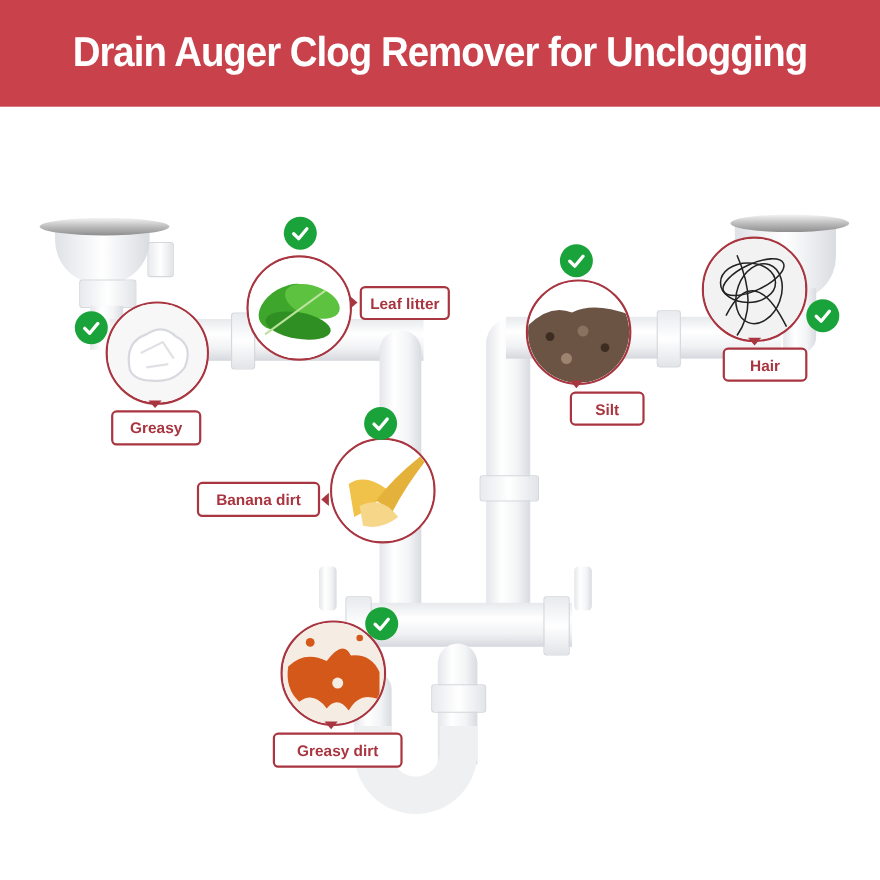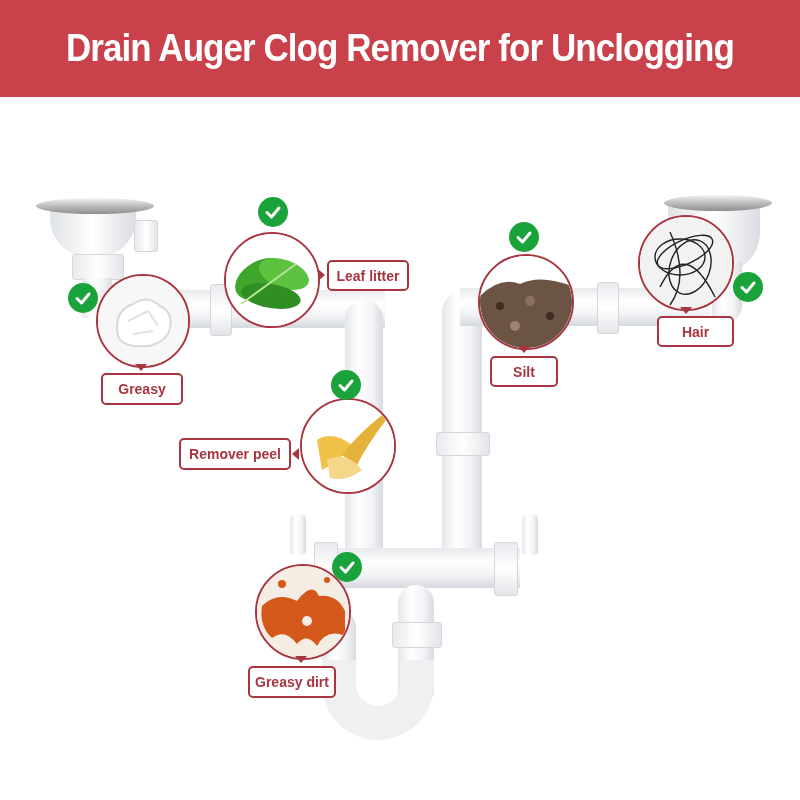--- a/index.html
+++ b/index.html
@@ -112,60 +112,60 @@
         <path d="M40 55 Q55 35 80 15 L84 20 Q65 45 55 65 Z" fill="#e4b23a"></path>
         <path d="M25 60 Q45 50 60 70 Q45 82 28 78 Z" fill="#f6d78a"></path>
       </svg>
   </div>
   <div class="check" style="left:331px;top:370px;">
     <svg viewBox="0 0 18 18">
         <path d="M3 9.5 L7.5 14 L15 5" stroke="#fff" stroke-width="3" fill="none" stroke-linecap="round" stroke-linejoin="round"></path>
       </svg>
   </div>
   <div class="pointer left" style="left:292px;top:448px;"></div>
-  <div class="label" style="left:179px;top:438px;width:112px;height:32px;">Remover peel</div>
+  <div class="label" style="left:179px;top:438px;width:112px;height:32px;">Banana dirt</div>
 </div>
 
 <div>
   <div class="circle" style="left:255px;top:564px;width:92px;height:92px;">
     <svg width="92" height="92" viewBox="0 0 92 92">
         <rect width="92" height="92" fill="#f5ece4"></rect>
         <path d="M5 40 Q20 25 40 35 Q55 15 62 30 Q80 28 88 45 L88 70 Q70 62 60 80 Q50 66 40 78 Q28 62 15 72 Q2 60 5 40Z" fill="#d4581a"></path>
         <circle cx="25" cy="18" r="4" fill="#d4581a"></circle>
         <circle cx="70" cy="14" r="3" fill="#d4581a"></circle>
         <circle cx="50" cy="55" r="5" fill="#f5ece4"></circle>
       </svg>
   </div>
   <div class="check" style="left:332px;top:552px;">
     <svg viewBox="0 0 18 18">
         <path d="M3 9.5 L7.5 14 L15 5" stroke="#fff" stroke-width="3" fill="none" stroke-linecap="round" stroke-linejoin="round"></path>
       </svg>
   </div>
   <div class="pointer down" style="left:295px;top:656px;"></div>
-  <div class="label" style="left:248px;top:666px;width:88px;height:32px;">Greasy dirt</div>
+  <div class="label" style="left:248px;top:666px;width:118px;height:32px;">Greasy dirt</div>
 </div>
 
 <div>
   <div class="circle" style="left:478px;top:254px;width:92px;height:92px;">
     <svg width="92" height="92" viewBox="0 0 92 92">
         <rect width="92" height="92" fill="#ffffff"></rect>
         <path d="M0 40 Q20 20 40 28 Q60 18 92 30 L92 92 L0 92Z" fill="#6b5443"></path>
         <circle cx="20" cy="50" r="4" fill="#3d2c22"></circle>
         <circle cx="50" cy="45" r="5" fill="#8a7260"></circle>
         <circle cx="70" cy="60" r="4" fill="#3d2c22"></circle>
         <circle cx="35" cy="70" r="5" fill="#9c8470"></circle>
       </svg>
   </div>
   <div class="check" style="left:509px;top:222px;">
     <svg viewBox="0 0 18 18">
         <path d="M3 9.5 L7.5 14 L15 5" stroke="#fff" stroke-width="3" fill="none" stroke-linecap="round" stroke-linejoin="round"></path>
       </svg>
   </div>
   <div class="pointer down" style="left:518px;top:346px;"></div>
-  <div class="label" style="left:490px;top:356px;width:68px;height:31px;">Silt</div>
+  <div class="label" style="left:518px;top:356px;width:68px;height:31px;">Silt</div>
 </div>
 
 <div>
   <div class="circle" style="left:638px;top:215px;width:92px;height:92px;">
     <svg width="92" height="92" viewBox="0 0 92 92">
         <rect width="92" height="92" fill="#f2f2f2"></rect>
         <g stroke="#222" stroke-width="1.4" fill="none">
           <ellipse cx="40" cy="40" rx="25" ry="18"></ellipse>
           <ellipse cx="50" cy="50" rx="20" ry="28" transform="rotate(20 50 50)"></ellipse>
           <ellipse cx="45" cy="35" rx="30" ry="12" transform="rotate(-25 45 35)"></ellipse>

